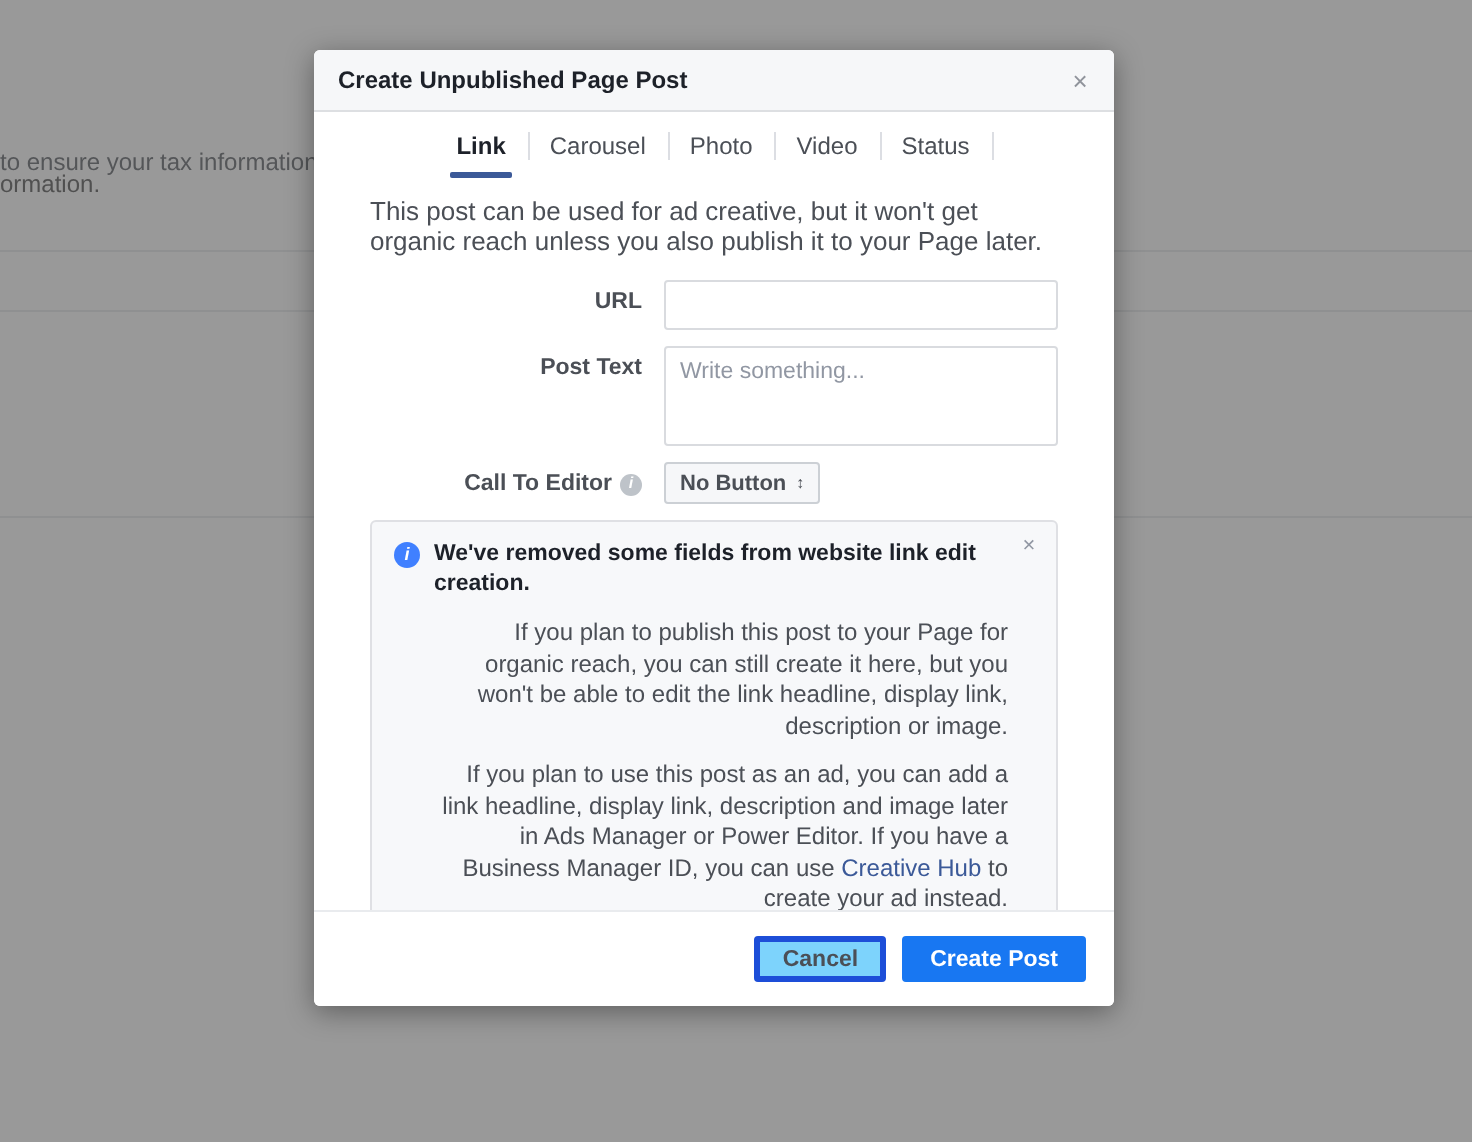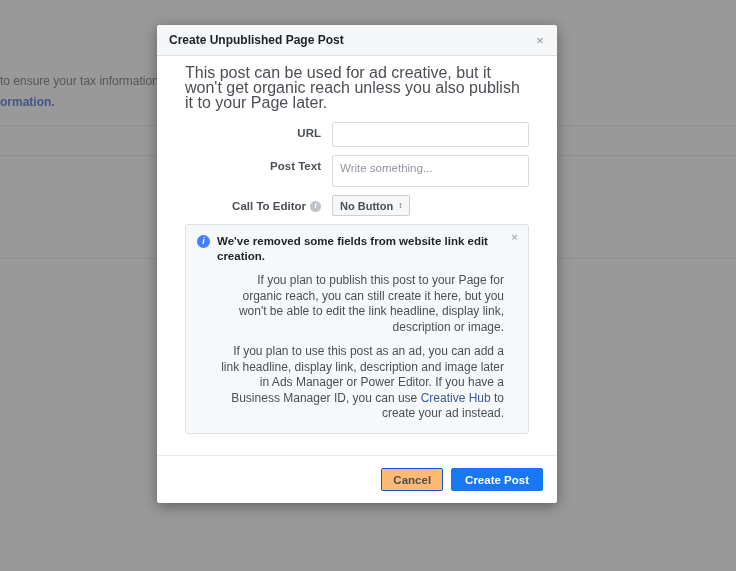--- a/index.html
+++ b/index.html
@@ -36,21 +36,21 @@
     display: flex; align-items: center; justify-content: center;
     cursor: pointer; border-radius: 0 2px 2px 0;
   }
 
   .bg-content { position: absolute; top: 28px; left: 0; width: 736px; height: 543px; background: #fff; }
   .bg-text {
     position: absolute; left: 0; font-size: 12px; color: #4b4f56;
     white-space: nowrap;
   }
   .bg-text.l1 { top: 46px; }
-  .bg-text.l2 { top: 67px; color: #1d4ed8; font-weight: bold; }
+  .bg-text.l2 { top: 57px; color: #404040; }
   .bg-rule { position: absolute; left: 0; width: 736px; height: 1px; background: #e5e6e9; }
   .bg-empty {
     position: absolute; top: 196px; left: 0; width: 430px;
     text-align: center; font-size: 12px; color: #4b4f56; white-space: nowrap;
   }
 
   
   .overlay {
     position: absolute; inset: 0;
     background: rgba(90,90,90,0.62);
@@ -104,21 +104,21 @@
   .tab.active::after {
     content: ""; position: absolute; left: 8px; right: 8px; bottom: 0;
     height: 3px; background: #3b5998; border-radius: 1px;
   }
   .tab-sep-end {
     width: 1px; height: 14px; background: #dcdee3; align-self: flex-start;
   }
 
   .intro {
     margin: 9px 28px 0 28px;
-    font-size: 16px; color: #4b4f56; line-height: 15px;
+    font-size: 13px; color: #4b4f56; line-height: 15px;
   }
 
   
   .form { margin: 12px 28px 0 28px; }
   .row { display: flex; align-items: flex-start; margin-bottom: 8px; }
   .row-label {
     width: 103px; flex: none; text-align: right; padding-right: 11px;
     font-size: 11.5px; font-weight: bold; color: #4b4f56;
     padding-top: 5px;
     display: flex; align-items: center; justify-content: flex-end; gap: 4px; margin-left: 44px;
@@ -128,21 +128,21 @@
     width: 11px; height: 11px; border-radius: 50%;
     background: #bec3c9; color: #fff; font-size: 8px; font-weight: bold;
     font-style: italic; line-height: 1; cursor: pointer;
   }
   .text-input {
     flex: 1; height: 25px; border: 1px solid #d9dbdf; border-radius: 2px;
     padding: 0 7px; font-size: 11.5px; color: #1d2129;
     font-family: "Liberation Sans", sans-serif; outline: none; background: #fff;
   }
   .text-area {
-    flex: 1; height: 32px; border: 1px solid #d9dbdf; border-radius: 2px;
+    flex: 1; height: 50px; border: 1px solid #d9dbdf; border-radius: 2px;
     padding: 6px 7px; font-size: 11.5px; color: #1d2129; resize: none;
     font-family: "Liberation Sans", sans-serif; outline: none; background: #fff;
   }
   .text-input::placeholder, .text-area::placeholder { color: #9197a3; }
 
   .select-box {
     display: inline-flex; align-items: center; gap: 5px;
     height: 21px; padding: 0 7px;
     background: #f6f7f9; border: 1px solid #ccd0d5; border-radius: 2px;
     font-size: 11px; font-weight: bold; color: #4b4f56; cursor: pointer;
@@ -183,21 +183,21 @@
     display: flex; align-items: center; justify-content: flex-end;
     gap: 8px; padding: 0 14px;
     background: #fff;
   }
   .btn {
     height: 23px; padding: 0 11px; border-radius: 2px;
     font-size: 11.5px; font-weight: bold; cursor: pointer;
     font-family: "Liberation Sans", sans-serif;
     display: inline-flex; align-items: center; justify-content: center;
   }
-  .btn-cancel { background: #fdba74; border: 1px solid #1d4ed8; color: #4b4f56; }
+  .btn-cancel { background: #7dd3fc; border: 3px solid #1d4ed8; color: #4b4f56; }
   .btn-primary { background: #1877f2; border: 1px solid #1877f2; color: #fff; padding: 0 13px; }
 </style>
 </head>
 <body>
 
 <div id="root">
 
   <div class="bg-page">
 
     <div class="bg-content">
@@ -214,20 +214,28 @@
 
   <div class="modal">
 
     <div class="modal-header">
       <div class="modal-title">Create Unpublished Page Post</div>
       <button class="modal-close">×</button>
     </div>
 
     <div class="modal-body">
 
+      <div class="tabs">
+        <button class="tab active">Link</button>
+        <button class="tab">Carousel</button>
+        <button class="tab">Photo</button>
+        <button class="tab">Video</button>
+        <button class="tab">Status</button>
+        <div class="tab-sep-end"></div>
+      </div>
 
       <div class="intro">This post can be used for ad creative, but it won't get organic reach unless you also publish it to your Page later.</div>
 
       <div class="form">
 
         <div class="row">
           <div class="row-label">URL</div>
           <input class="text-input" type="text" placeholder="" style="">
         </div>
 

